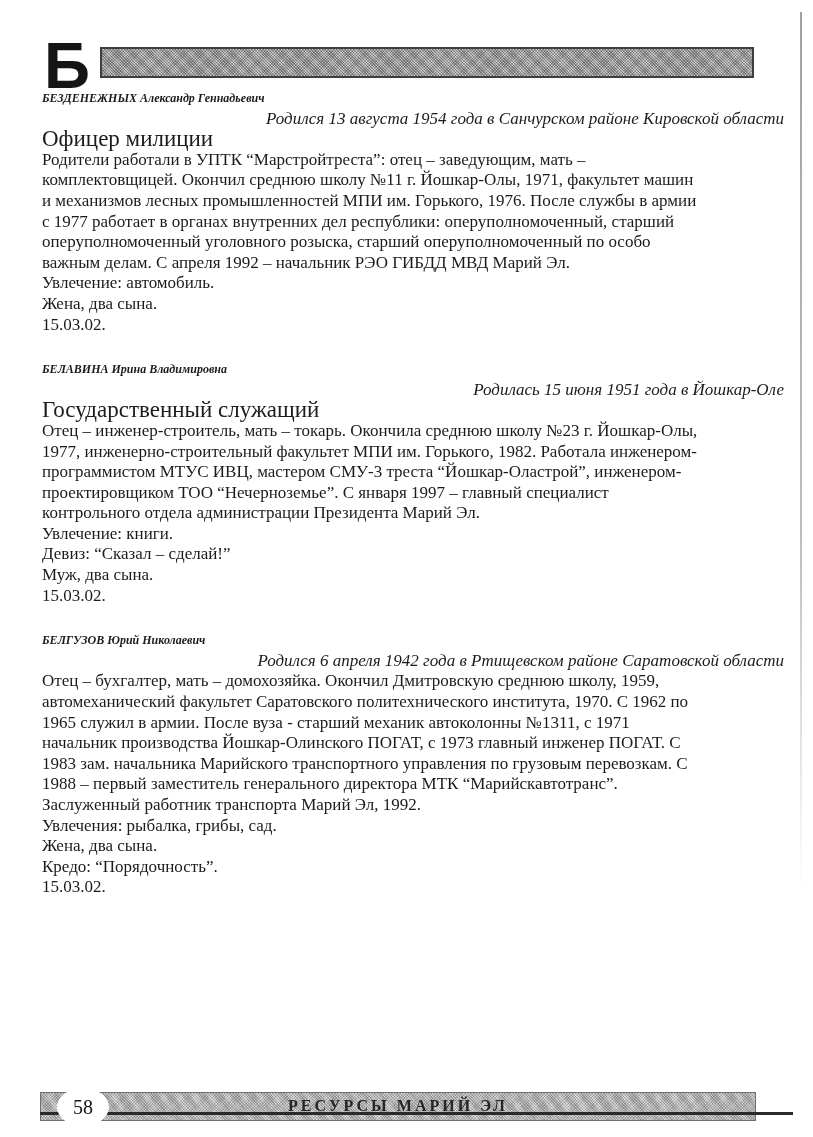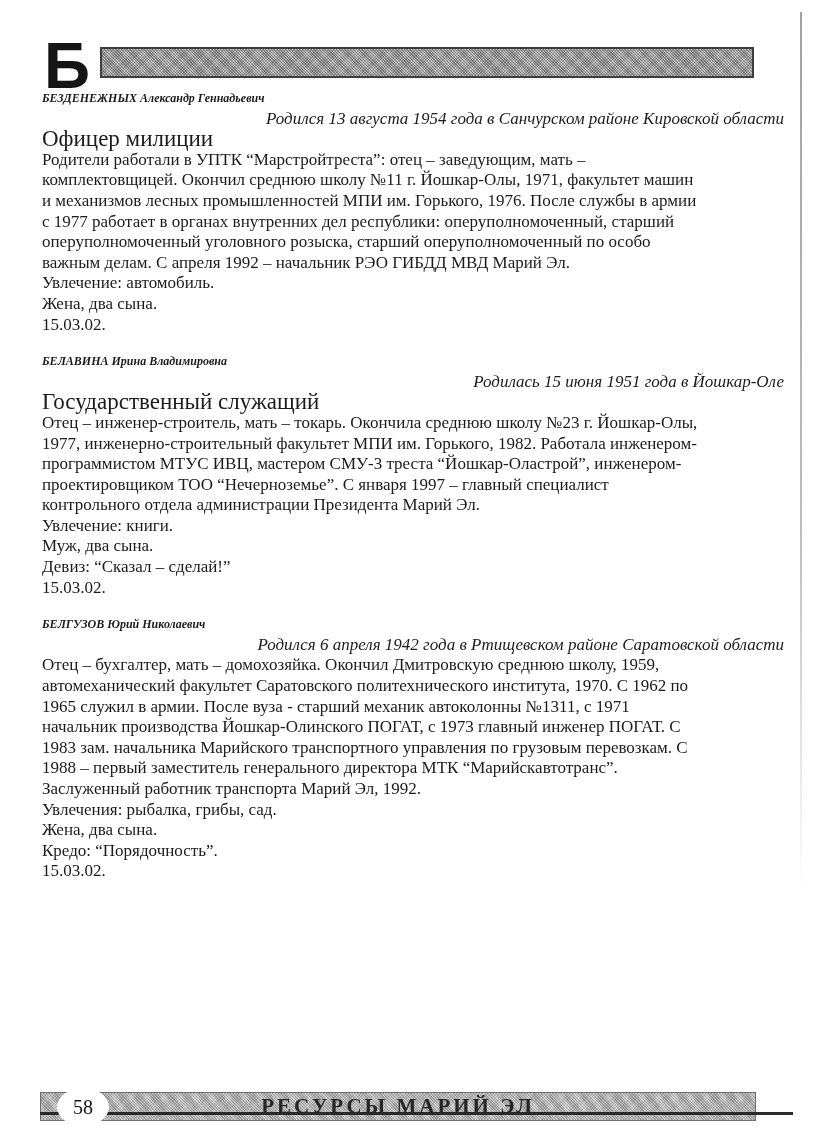--- a/index.html
+++ b/index.html
@@ -30,21 +30,21 @@
       repeating-linear-gradient(45deg,  rgba(35,35,35,.30) 0 1px, rgba(255,255,255,.18) 1px 2px),
       repeating-linear-gradient(135deg, rgba(35,35,35,.30) 0 1px, transparent 1px 2px);
     border:2px solid #3e3e3e;
   }
 
   
   .content {
     position:absolute; left:42px; top:88px; width:742px;
     font-size:17px; line-height:20.6px;
   }
-  .entry + .entry { margin-top:16px; }
+  .entry + .entry { margin-top:24px; }
   .entry-name       { font-size:12px; font-weight:bold; line-height:20.6px;font-style:italic; }
   .entry-birth      { font-style:italic; font-size:17px;text-align:right; }
   .entry-occupation { font-size:23px; font-weight:normal; line-height:20.6px; }
   .entry-body       { white-space:pre-line; }
   .entry-line       { }
 
   
   .footer-bar {
     position:absolute; left:40px; top:1092px;
     width:716px; height:29px;
@@ -57,21 +57,21 @@
   }
   .footer-rule {
     position:absolute; left:40px; top:1112px;
     width:753px; height:3px;
     background:#2a2a2a;
   }
   .footer-title {
     position:absolute; left:40px; top:1092px;
     width:716px; height:29px;
     text-align:center; line-height:28px;
-    font-size:21px; font-weight:bold;
+    font-size:16px; font-weight:bold;
     letter-spacing:3px;
     color:#262626;
   }
   .page-badge {
     position:absolute; left:57px; top:1088px;
     width:52px; height:38px;
     background:#ffffff;
     border-radius:50%;
     text-align:center; line-height:38px;
     font-size:20px; font-weight:normal;
@@ -114,22 +114,22 @@
     <article class="entry">
       <h2 class="entry-name">БЕЛАВИНА Ирина Владимировна</h2>
       <p class="entry-birth">Родилась 15 июня 1951 года в Йошкар-Оле</p>
       <h3 class="entry-occupation">Государственный служащий</h3>
       <p class="entry-body">Отец – инженер-строитель, мать – токарь. Окончила среднюю школу №23 г. Йошкар-Олы,
 1977, инженерно-строительный факультет МПИ им. Горького, 1982. Работала инженером-
 программистом МТУС ИВЦ, мастером СМУ-3 треста “Йошкар-Оластрой”, инженером-
 проектировщиком ТОО “Нечерноземье”. С января 1997 – главный специалист
 контрольного отдела администрации Президента Марий Эл.</p>
       <p class="entry-line">Увлечение: книги.</p>
+      <p class="entry-line">Девиз: “Сказал – сделай!”</p>
       <p class="entry-line">Муж, два сына.</p>
-      <p class="entry-line">Девиз: “Сказал – сделай!”</p>
       <p class="entry-line">15.03.02.</p>
     </article>
 
     <article class="entry">
       <h2 class="entry-name">БЕЛГУЗОВ Юрий Николаевич</h2>
       <p class="entry-birth">Родился 6 апреля 1942 года в Ртищевском районе Саратовской области</p>
       <p class="entry-body">Отец – бухгалтер, мать – домохозяйка. Окончил Дмитровскую среднюю школу, 1959,
 автомеханический факультет Саратовского политехнического института, 1970. С 1962 по
 1965 служил в армии. После вуза - старший механик автоколонны №1311, с 1971
 начальник производства Йошкар-Олинского ПОГАТ, с 1973 главный инженер ПОГАТ. С

